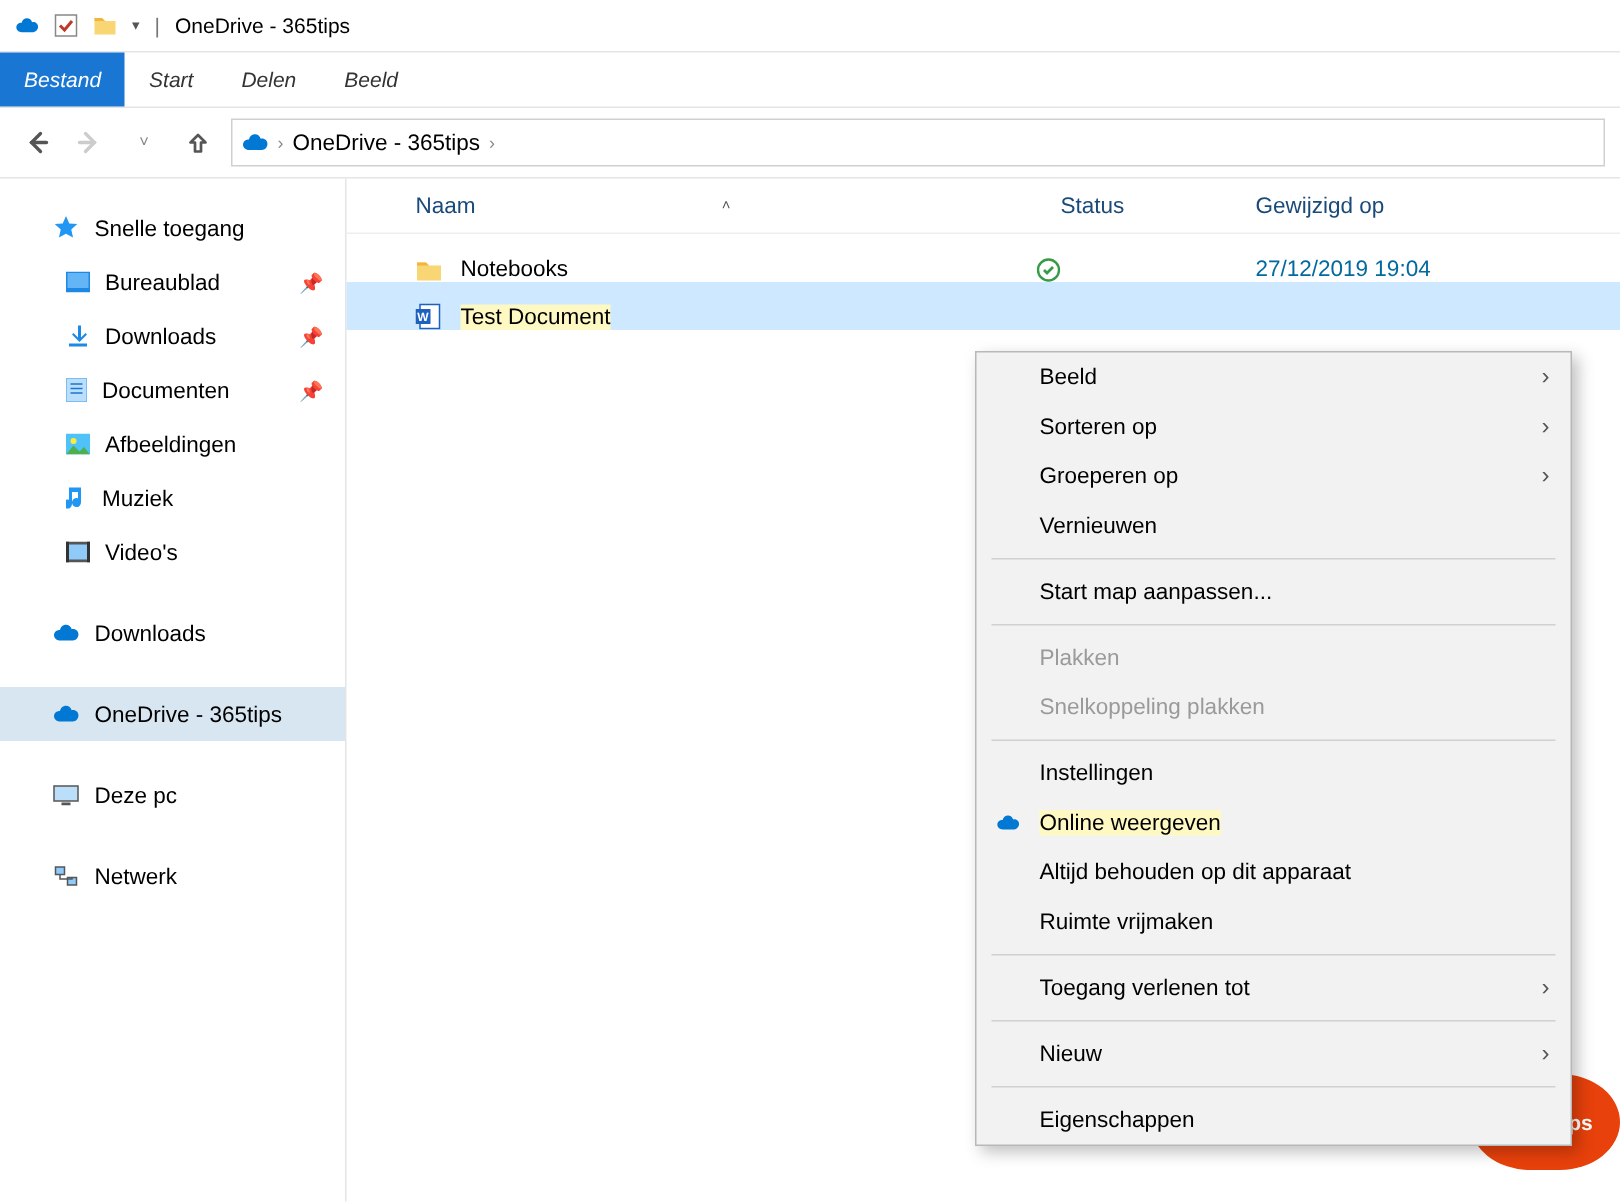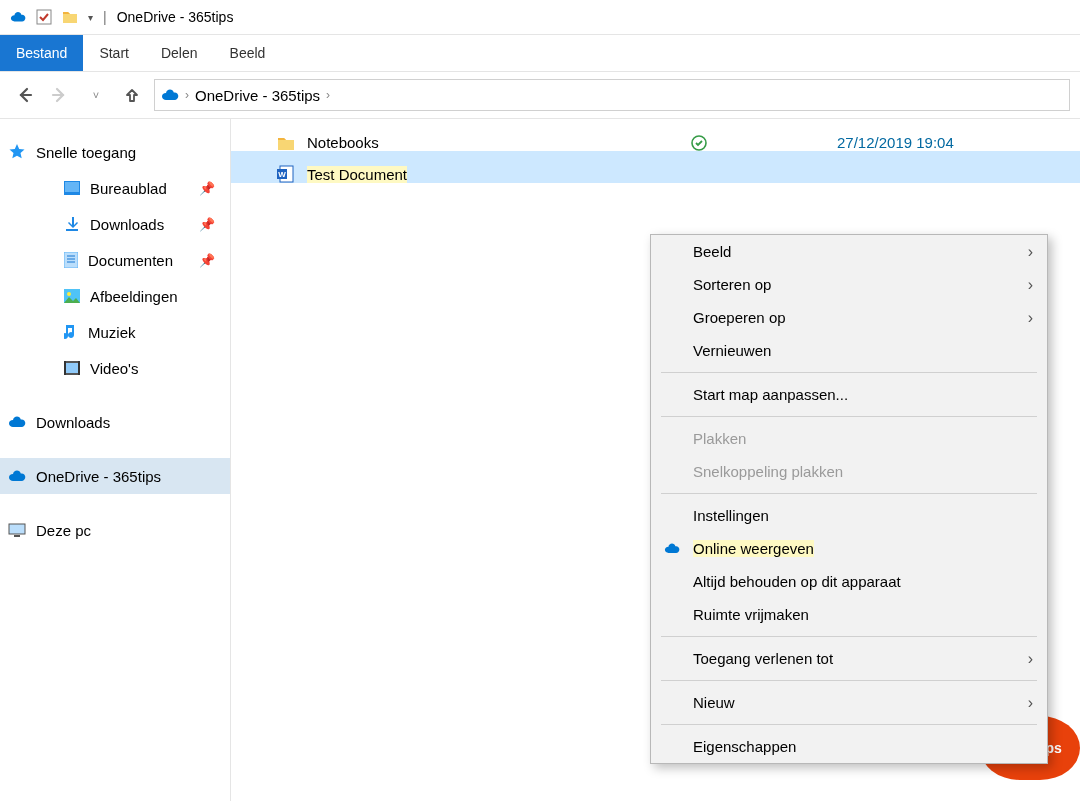--- a/index.html
+++ b/index.html
@@ -2,34 +2,34 @@
 <html><head>
 <meta charset="utf-8">
 <style>
   html,body{margin:0;padding:0;font-family:"Segoe UI",Tahoma,sans-serif;font-size:14px;color:#000;background:#fff;width:1080px;height:801px;overflow:hidden;}
   
   .title-bar{height:34px;display:flex;align-items:center;border-bottom:1px solid #e5e5e5;padding-left:10px;gap:10px;}
   .title-bar .sep{color:#777;}
   .title-bar .window-title{font-size:14px;}
   .icon-box{width:16px;height:16px;display:inline-flex;align-items:center;justify-content:center;}
   
-  .ribbon-tabs{height:36px;display:flex;align-items:stretch;border-bottom:1px solid #e5e5e5;}
+  .ribbon-tabs{height:36px;display:flex;align-items:stretch;border-bottom:1px solid #e5e5e5;font-style:italic;}
   .ribbon-tab{padding:0 16px;display:flex;align-items:center;font-size:14px;color:#333;cursor:pointer;}
   .ribbon-tab.active{background:#1976d2;color:#fff;}
   
   .nav-row{height:46px;display:flex;align-items:center;padding:0 10px;gap:8px;border-bottom:1px solid #e5e5e5;}
   .nav-btn{width:28px;height:28px;display:flex;align-items:center;justify-content:center;color:#555;cursor:pointer;font-size:16px;}
   .nav-btn.disabled{color:#bbb;cursor:default;}
   .breadcrumb{flex:1;height:30px;border:1px solid #d0d0d0;display:flex;align-items:center;padding:0 6px;gap:6px;font-size:15px;}
   .bc-chev{color:#888;font-size:12px;}
   
   .main{display:flex;height:calc(801px - 34px - 36px - 46px);}
   .sidebar{width:230px;border-right:1px solid #e5e5e5;padding-top:15px;}
-  .sb-item{display:flex;align-items:center;height:36px;padding-left:8px;gap:10px;cursor:pointer;font-size:15px;}
-  .sb-item.child{padding-left:44px;margin-left:20px;}
+  .sb-item{display:flex;align-items:center;height:36px;padding-left:35px;gap:10px;cursor:pointer;font-size:15px;}
+  .sb-item.child{padding-left:44px;}
   .sb-item.selected{background:#d8e6f2;}
   .sb-item .pin{margin-left:auto;margin-right:14px;color:#777;font-size:13px;}
   .sb-group-gap{height:18px;}
   
   .content{flex:1;position:relative;}
   .col-headers{display:flex;align-items:center;height:36px;border-bottom:1px solid #eee;color:#1a4a7a;font-size:15px;}
   .col-name{padding-left:46px;width:430px;}
   .col-status{width:130px;}
   .col-date{flex:1;}
   .sort-ind{font-size:10px;color:#555;position:relative;top:-2px;}
@@ -211,23 +211,41 @@
     <div class="sb-item">
       <span>
           <svg width="18" height="14" viewBox="0 0 18 14">
             <rect x="1" y="1" width="16" height="10" fill="#bbdefb" stroke="#555"></rect>
             <rect x="6" y="12" width="6" height="2" fill="#555"></rect>
           </svg>
         </span>
       <span>Deze pc</span>
     </div>
     <div class="sb-group-gap"></div>
+    <div class="sb-item">
+      <span>
+          <svg width="18" height="14" viewBox="0 0 18 14">
+            <rect x="2" y="1" width="6" height="5" fill="#90caf9" stroke="#555"></rect>
+            <rect x="10" y="8" width="6" height="5" fill="#90caf9" stroke="#555"></rect>
+            <path d="M5 6v3h8V8" stroke="#555" fill="none"></path>
+          </svg>
+        </span>
+      <span>Netwerk</span>
+    </div>
   </div>
 
   <div class="content">
+    <div class="col-headers">
+      <div class="col-name">
+        <span>Naam</span>
+        <span class="sort-ind" style="margin-left:160px;">˄</span>
+      </div>
+      <div class="col-status">Status</div>
+      <div class="col-date">Gewijzigd op</div>
+    </div>
 
     <div class="row">
       <span class="row-icon">
         <svg width="18" height="15" viewBox="0 0 18 15">
             <path fill="#f8d673" d="M1 2h6l2 2h8v10H1z"></path>
             <path fill="#f3b43e" d="M1 2h6l2 2H1z"></path>
           </svg>
       </span>
       <span class="row-name">Notebooks</span>
       <span class="row-status">

